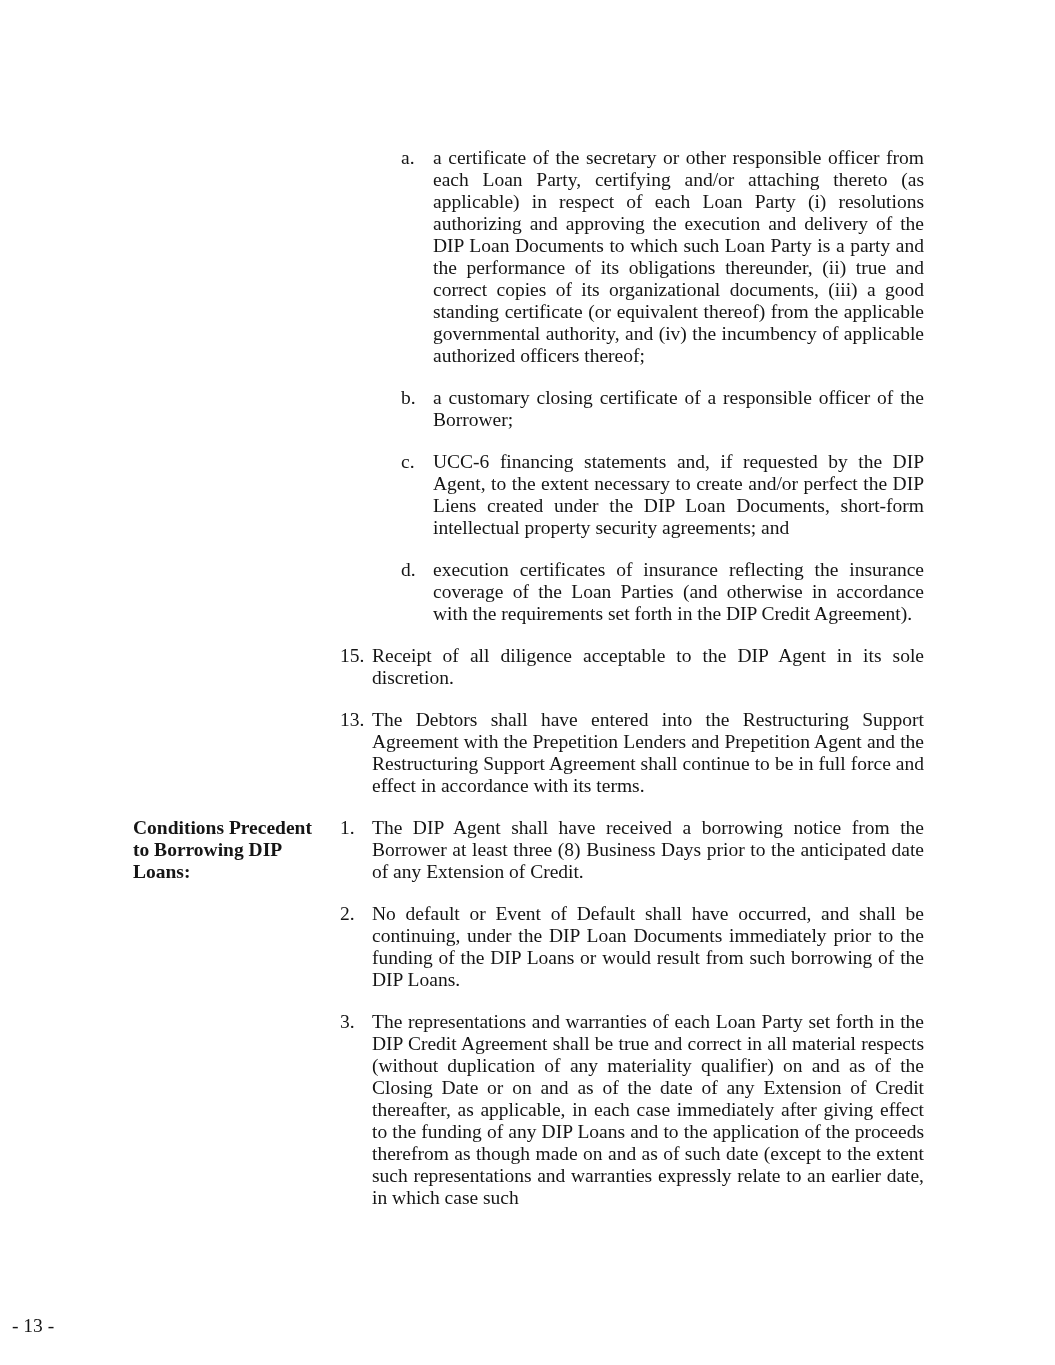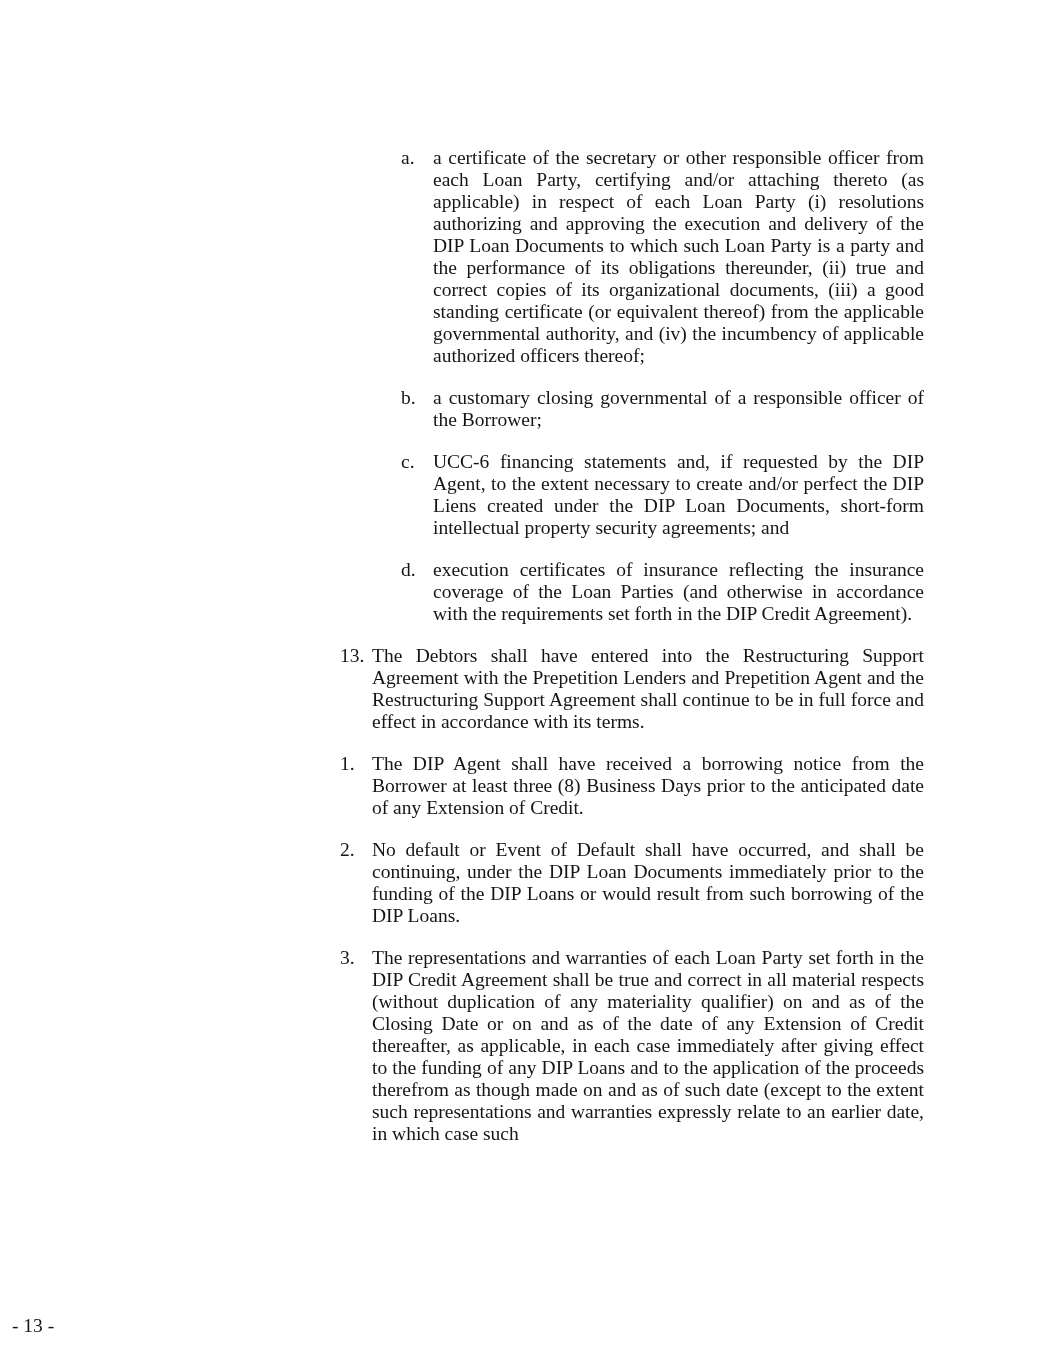--- a/index.html
+++ b/index.html
@@ -76,41 +76,50 @@
 
   <div class="body-col">
 
     <div class="item lettered">
       <span class="marker">a.</span>
       <div class="text">a certificate of the secretary or other responsible officer from each Loan Party, certifying and/or attaching thereto (as applicable) in respect of each Loan Party (i) resolutions authorizing and approving the execution and delivery of the DIP Loan Documents to which such Loan Party is a party and the performance of its obligations thereunder, (ii) true and correct copies of its organizational documents, (iii) a good standing certificate (or equivalent thereof) from the applicable governmental authority, and (iv) the incumbency of applicable authorized officers thereof;</div>
     </div>
 
     <div class="item lettered">
       <span class="marker">b.</span>
-      <div class="text">a customary closing governmental of a responsible officer of the Borrower;</div>
+      <div class="text">a customary closing certificate of a responsible officer of the Borrower;</div>
     </div>
 
     <div class="item lettered">
       <span class="marker">c.</span>
       <div class="text">UCC-6 financing statements and, if requested by the DIP Agent, to the extent necessary to create and/or perfect the DIP Liens created under the DIP Loan Documents, short-form intellectual property security agreements; and</div>
     </div>
 
     <div class="item lettered">
       <span class="marker">d.</span>
       <div class="text">execution certificates of insurance reflecting the insurance coverage of the Loan Parties (and otherwise in accordance with the requirements set forth in the DIP Credit Agreement).</div>
     </div>
 
+    <div class="item">
+      <span class="marker">15.</span>
+      <div class="text">Receipt of all diligence acceptable to the DIP Agent in its sole discretion.</div>
+    </div>
 
     <div class="item">
       <span class="marker">13.</span>
       <div class="text">The Debtors shall have entered into the Restructuring Support Agreement with the Prepetition Lenders and Prepetition Agent and the Restructuring Support Agreement shall continue to be in full force and effect in accordance with its terms.</div>
     </div>
 
     <div class="section">
 
+      <div class="side-heading">
+        <span>Conditions Precedent</span>
+        <span>to Borrowing DIP</span>
+        <span>Loans:</span>
+      </div>
 
 
       <div class="item">
         <span class="marker">1.</span>
         <div class="text">The DIP Agent shall have received a borrowing notice from the Borrower at least three (8) Business Days prior to the anticipated date of any Extension of Credit.</div>
       </div>
 
       <div class="item">
         <span class="marker">2.</span>
         <div class="text">No default or Event of Default shall have occurred, and shall be continuing, under the DIP Loan Documents immediately prior to the funding of the DIP Loans or would result from such borrowing of the DIP Loans.</div>

